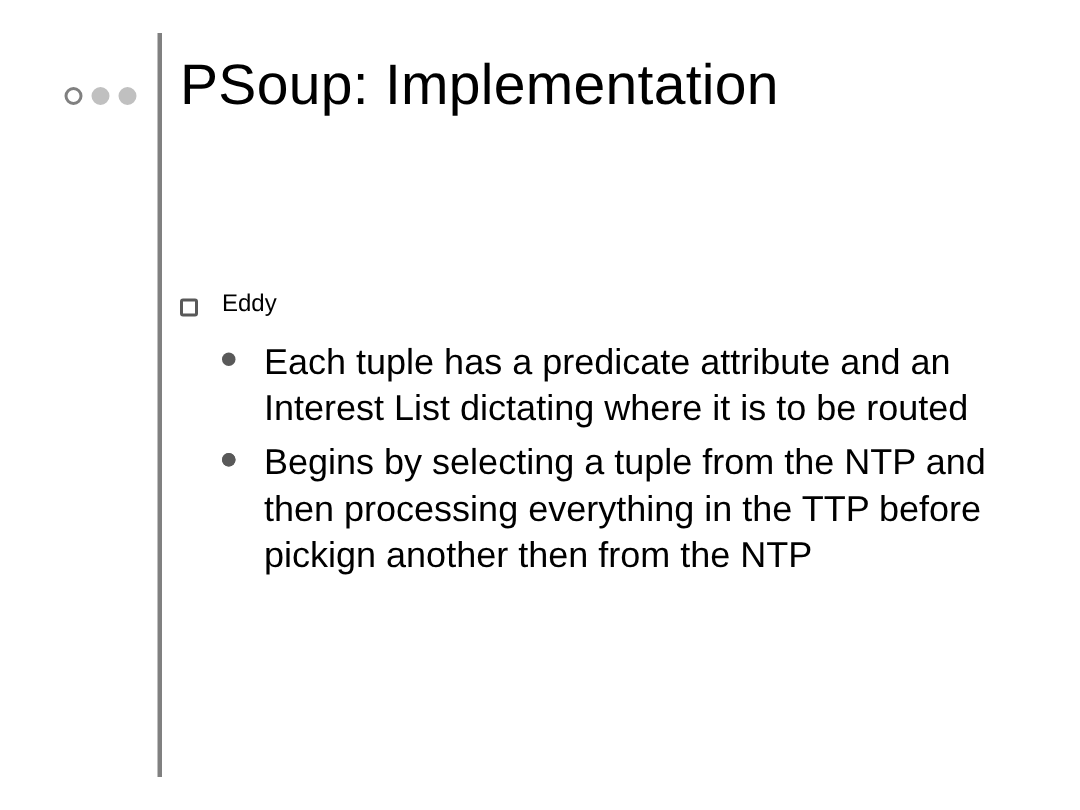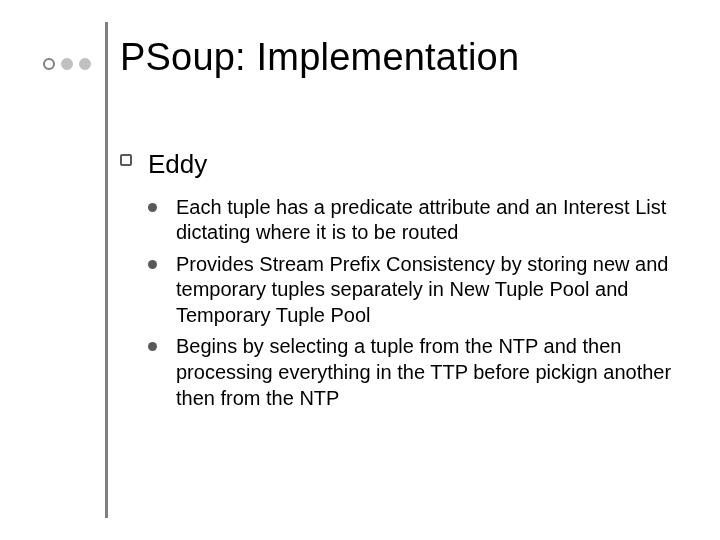--- a/index.html
+++ b/index.html
@@ -55,40 +55,41 @@
   }
   .body {
     position: absolute;
     top: 148px;
     left: 120px;
     width: 570px;
   }
   .lvl1 {
     position: relative;
     padding-left: 28px;
-    font-size: 26px;
+    font-size: 16px;
     line-height: 1.25;
     margin-bottom: 14px;
+    margin-top: 45px;
   }
   .lvl1-marker {
     position: absolute;
     left: 0;
     top: 6px;
     width: 12px;
     height: 12px;
     border: 2.5px solid #595959;
     border-radius: 2px;
     box-sizing: border-box;
     background: transparent;
   }
   .lvl2 {
     position: relative;
     padding-left: 28px;
     margin-left: 28px;
-    font-size: 20px;
+    font-size: 24px;
     line-height: 1.28;
     margin-bottom: 6px;
   }
   .lvl2-marker {
     position: absolute;
     left: 0;
     top: 8px;
     width: 9px;
     height: 9px;
     border-radius: 50%;
@@ -117,21 +118,20 @@
       <span>Eddy</span>
     </div>
 
     <div class="lvl2">
       <span class="lvl2-marker"></span>
       <span>Each tuple has a predicate attribute and an Interest List dictating where it is to be routed</span>
     </div>
 
     <div class="lvl2">
       <span class="lvl2-marker"></span>
-      <span>Provides Stream Prefix Consistency by storing new and temporary tuples separately in New Tuple Pool and Temporary Tuple Pool</span>
     </div>
 
     <div class="lvl2">
       <span class="lvl2-marker"></span>
       <span>Begins by selecting a tuple from the NTP and then processing everything in the TTP before pickign another then from the NTP</span>
     </div>
 
   </div>
 
 </div>

